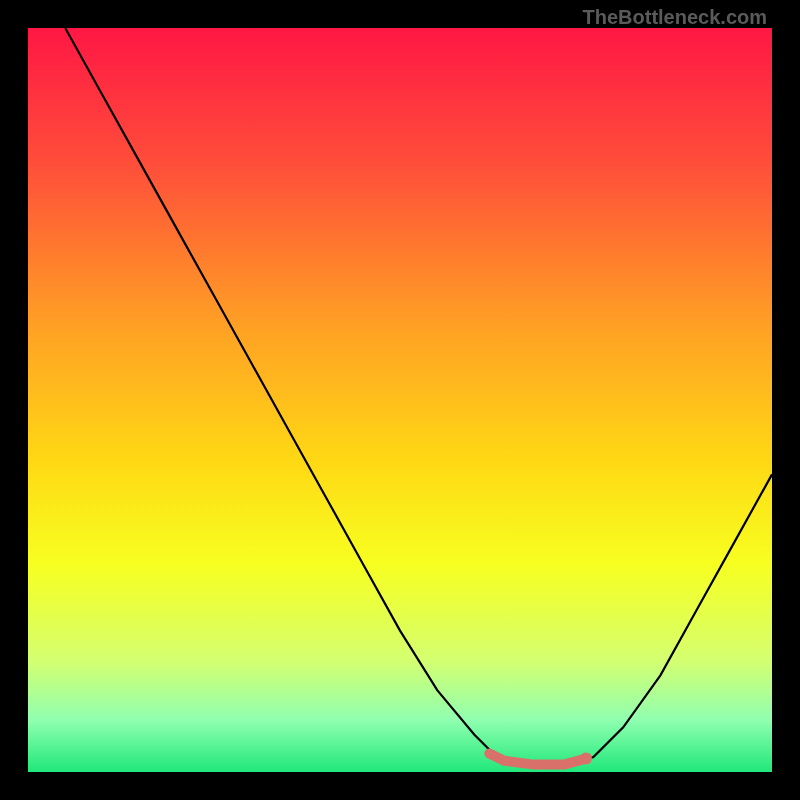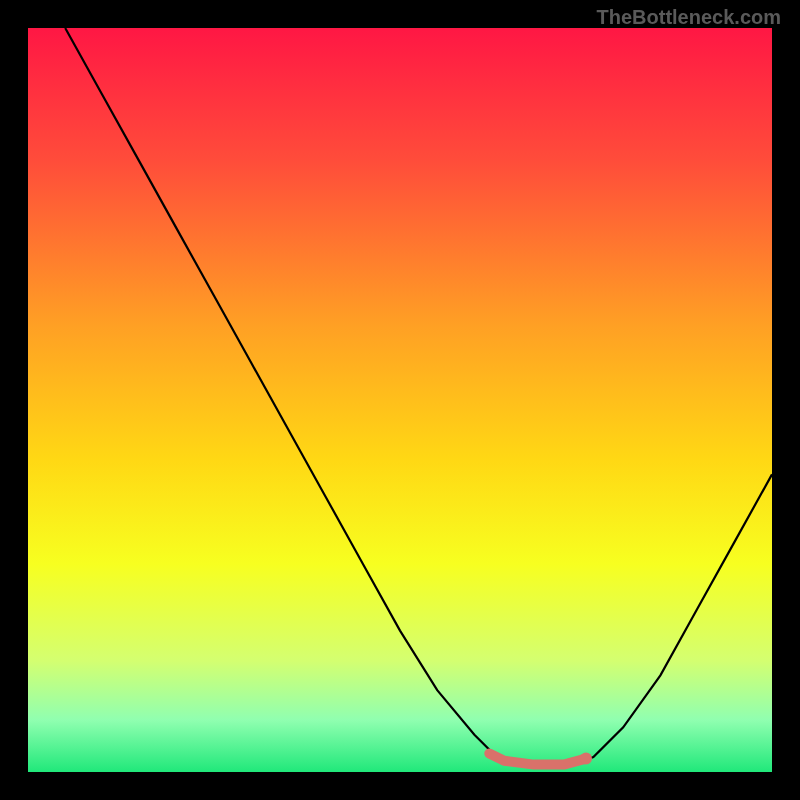--- a/index.html
+++ b/index.html
@@ -14,21 +14,21 @@
   .chart-container {
     position: absolute;
     top: 0;
     left: 0;
     width: 800px;
     height: 800px;
   }
   .watermark {
     position: absolute;
     top: 6px;
-    right: 19px;
+    right: 33px;
     color: #5a5a5a;
     font-size: 20px;
     font-weight: bold;
     z-index: 10;
   }
   svg {
     display: block;
   }
 </style>
 </head>

